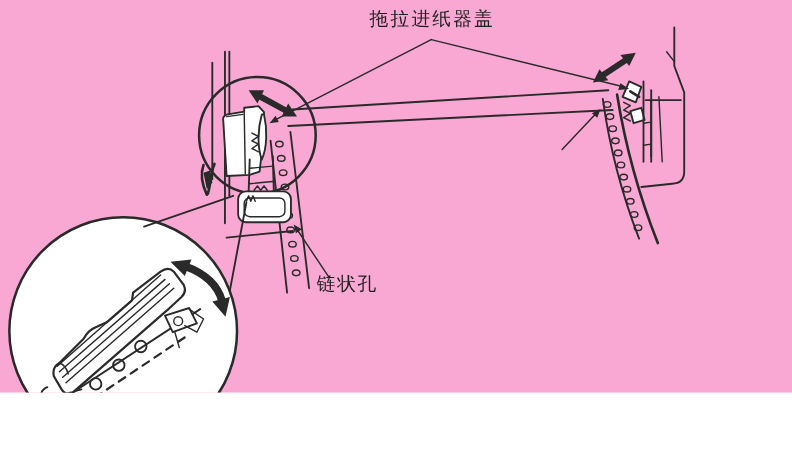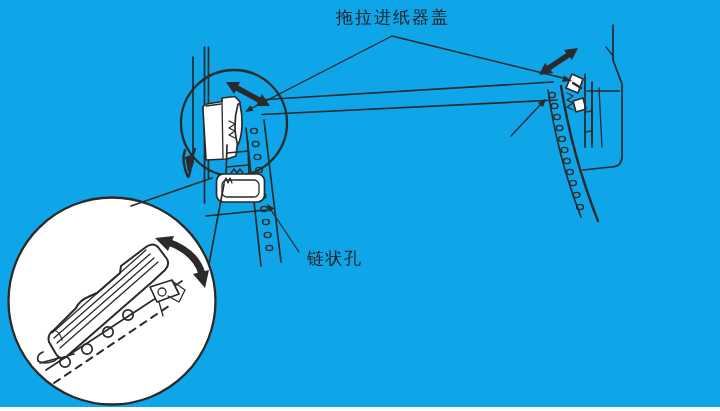--- a/index.html
+++ b/index.html
@@ -1,17 +1,17 @@
 <!DOCTYPE html>
 <html><head>
 <meta charset="utf-8">
 <style>
   html,body{margin:0;padding:0;background:#ffffff;}
   #stage{
-    position:relative;width:720px;height:407px;background:#0ea5e9;overflow:hidden;
+    position:relative;width:720px;height:357px;background:#f9a8d4;overflow:hidden;
     font-family:"Liberation Serif","DejaVu Serif",serif;
   }
   #stage svg{position:absolute;left:0;top:0;}
   .lbl{
     position:absolute;color:#1f1f1f;font-size:17px;line-height:1.15;
     letter-spacing:2px;white-space:nowrap;user-select:none;
   }
   .stroke{fill:none;stroke:#2a2a2a;stroke-width:1.7;stroke-linecap:round;stroke-linejoin:round;}
   .thin{stroke-width:1.3;}
   .heavy{stroke-width:2.4;}
@@ -197,15 +197,15 @@
   </g>
   <g>
     <path class="stroke thin" d="M299,252 L271,210"></path>
     <polygon class="solid" points="267,204 269,212 274.5,208.5"></polygon>
   </g>
 </svg>
 
 <div class="lbl" style="left:336px;top:8px;">拖拉进纸器盖</div>
 
 
-<div class="lbl" style="left:288px;top:249px;letter-spacing:1.5px;margin-left:19px;">链状孔</div>
+<div class="lbl" style="left:288px;top:249px;letter-spacing:1.5px;">链状孔</div>
 
 </div>
 
 </body></html>

